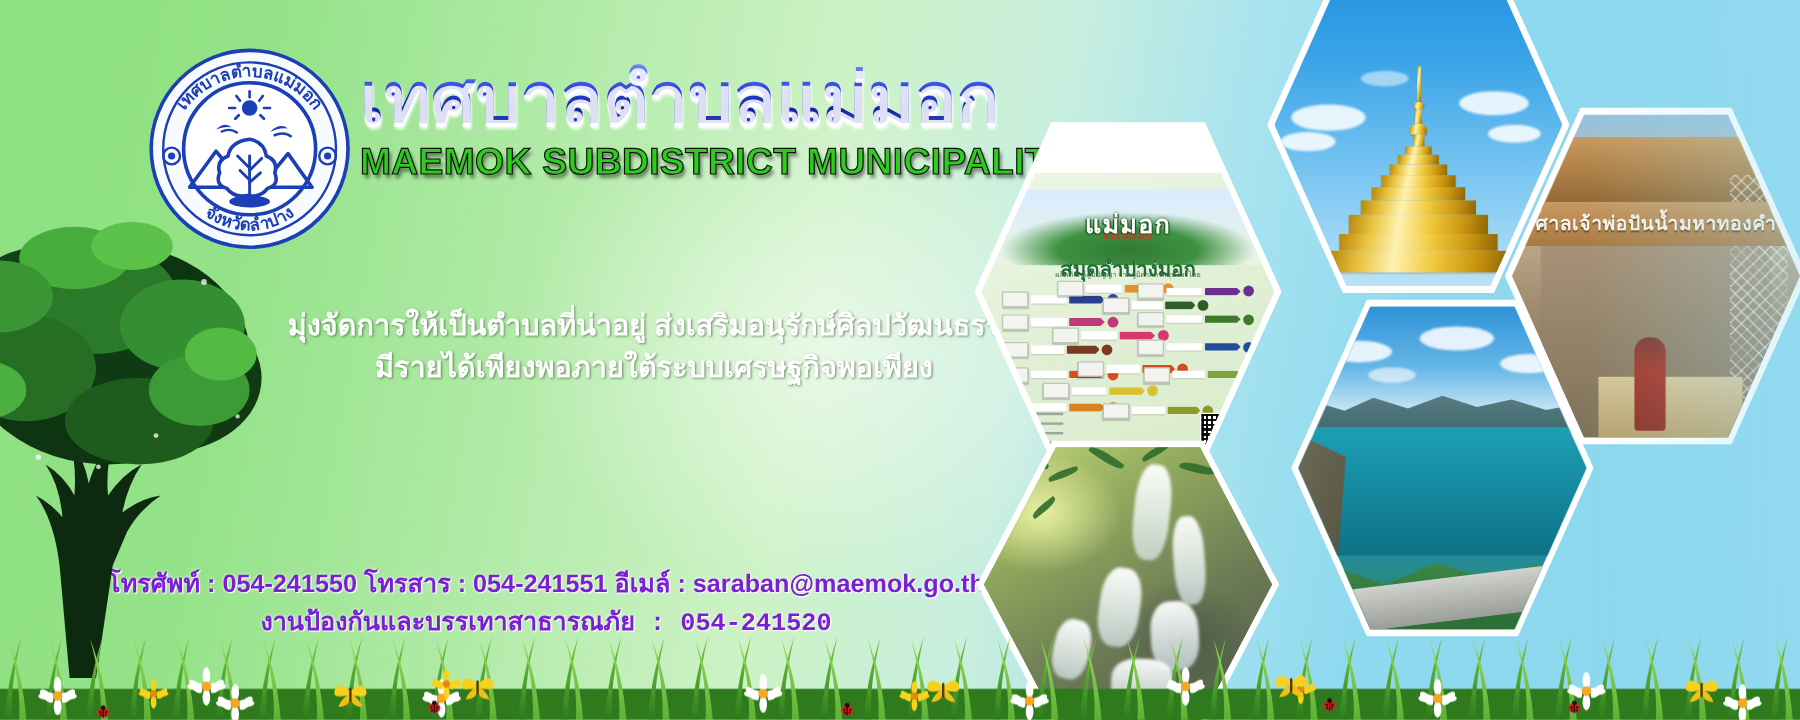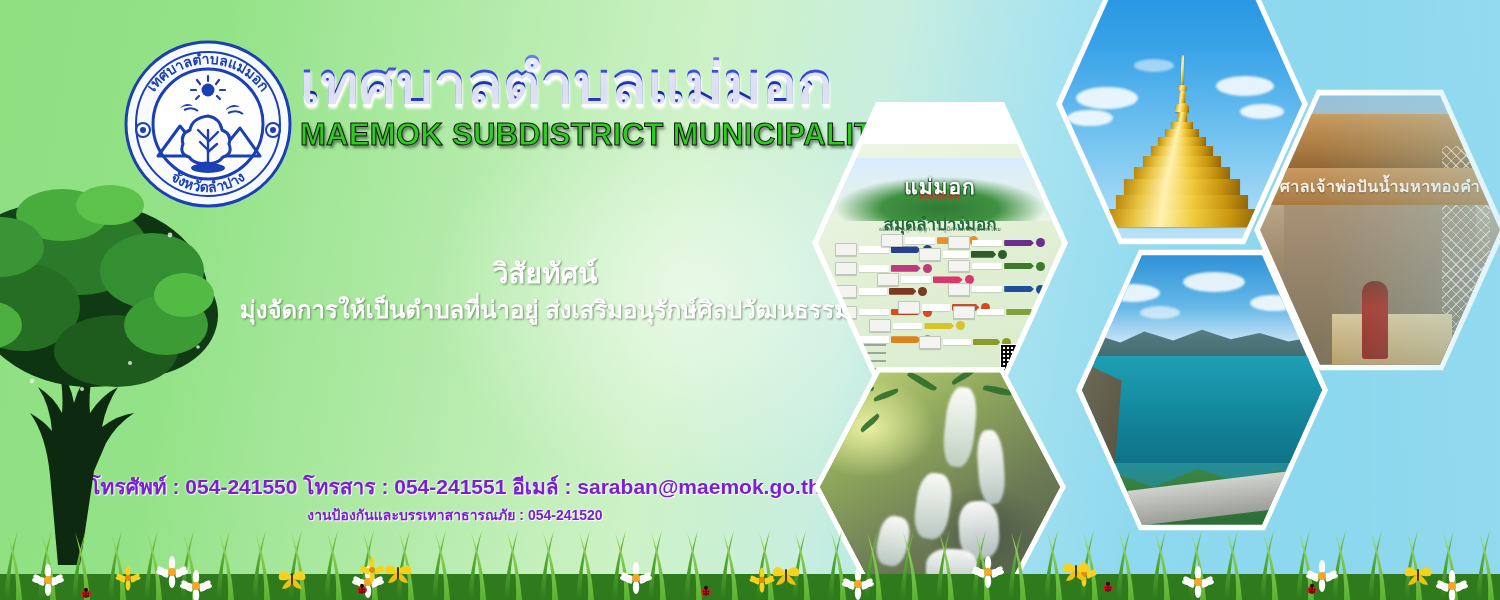--- a/index.html
+++ b/index.html
@@ -71,21 +71,21 @@
     text-shadow:1px 1px 2px rgba(50,80,40,.6);
   }
 
   
   #contact{position:absolute;left:60px;top:470px;width:790px;text-align:center;}
   .contact-line{
     font-size:21px;font-weight:bold;color:#7b1fd6;line-height:1.6;
     text-shadow:1px 1px 0 rgba(255,255,255,.95), 0 0 3px rgba(255,255,255,.9);
     white-space:nowrap;
   }
-  .contact-line.l2{font-size:14px;}
+  .contact-line.l2{font-size:21px;font-family:Liberation Mono, monospace;}
 
   
   #tree{position:absolute;left:-30px;top:175px;width:270px;height:390px;}
   #tree svg{display:block;}
 
   
   .hex{
     position:absolute;
     clip-path:polygon(25% 2%,75% 2%,100% 50%,75% 98%,25% 98%,0% 50%);
     overflow:hidden;
@@ -291,22 +291,22 @@
 
   <div id="title-block">
     <div class="th-title-wrap">
       <div class="th-title-stroke">เทศบาลตำบลแม่มอก</div>
       <div class="th-title">เทศบาลตำบลแม่มอก</div>
     </div>
     <div class="en-title">MAEMOK SUBDISTRICT MUNICIPALITY</div>
   </div>
 
   <div id="vision">
-    <div class="vision-head">วิสัยทัศน์</div>
     <div class="vision-line">มุ่งจัดการให้เป็นตำบลที่น่าอยู่ ส่งเสริมอนุรักษ์ศิลปวัฒนธรรม</div>
+    <div class="vision-line">มีรายได้เพียงพอภายใต้ระบบเศรษฐกิจพอเพียง</div>
   </div>
 
   <div id="contact">
     <div class="contact-line">โทรศัพท์ : 054-241550  โทรสาร : 054-241551 อีเมล์ : saraban@maemok.go.th</div>
     <div class="contact-line l2">งานป้องกันและบรรเทาสาธารณภัย : 054-241520</div>
   </div>
 
   <div id="tree">
     <svg viewBox="0 0 270 390" xmlns="http://www.w3.org/2000/svg">
       <g fill="#0d2a10">

